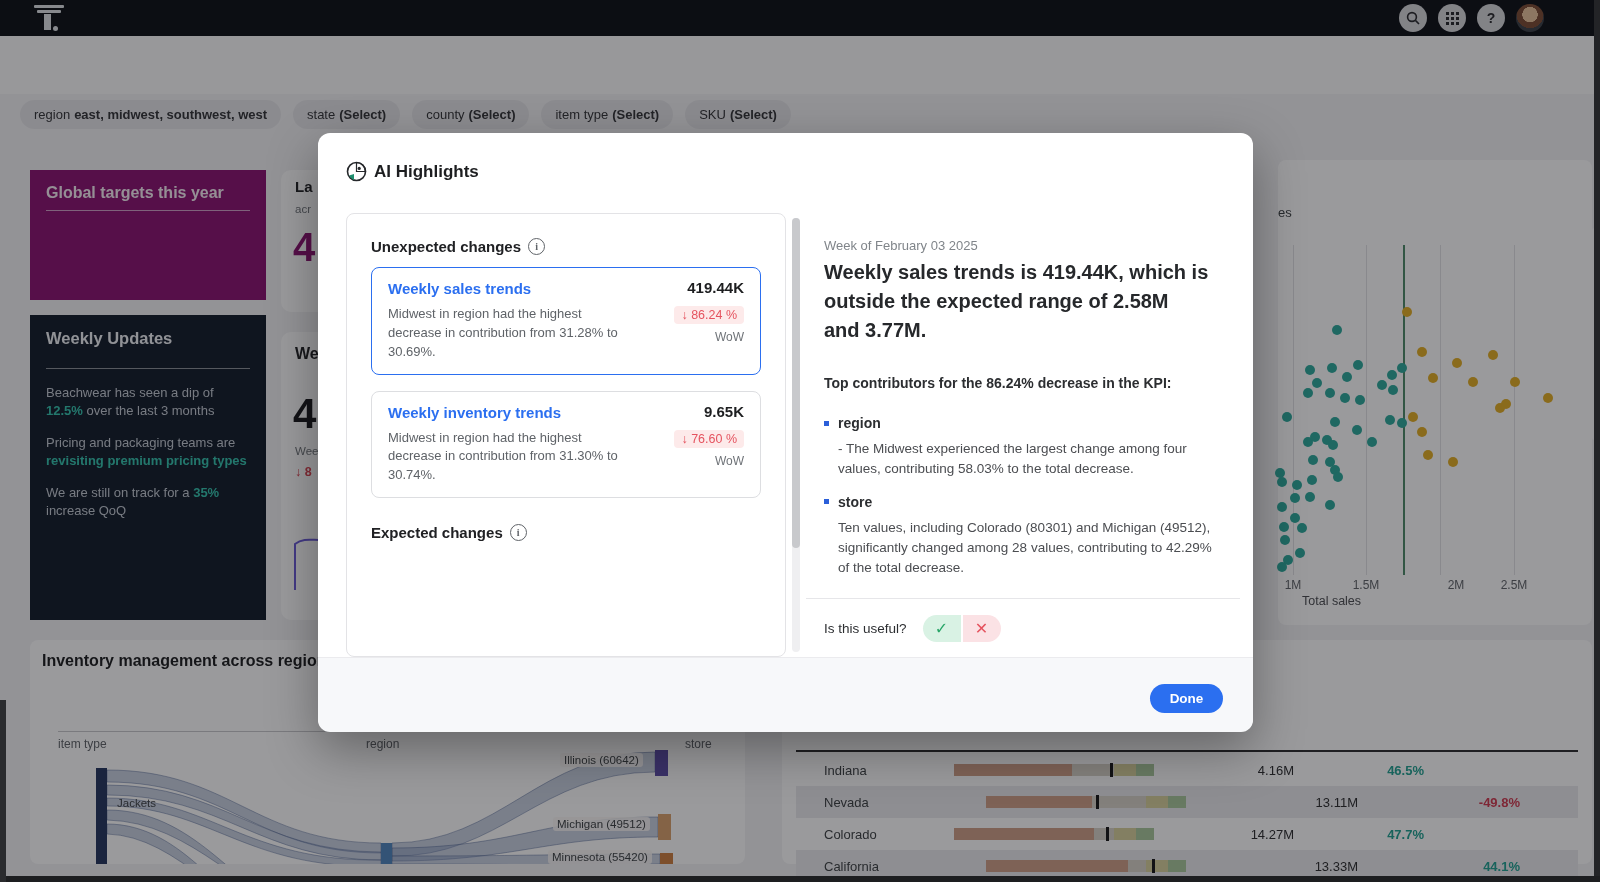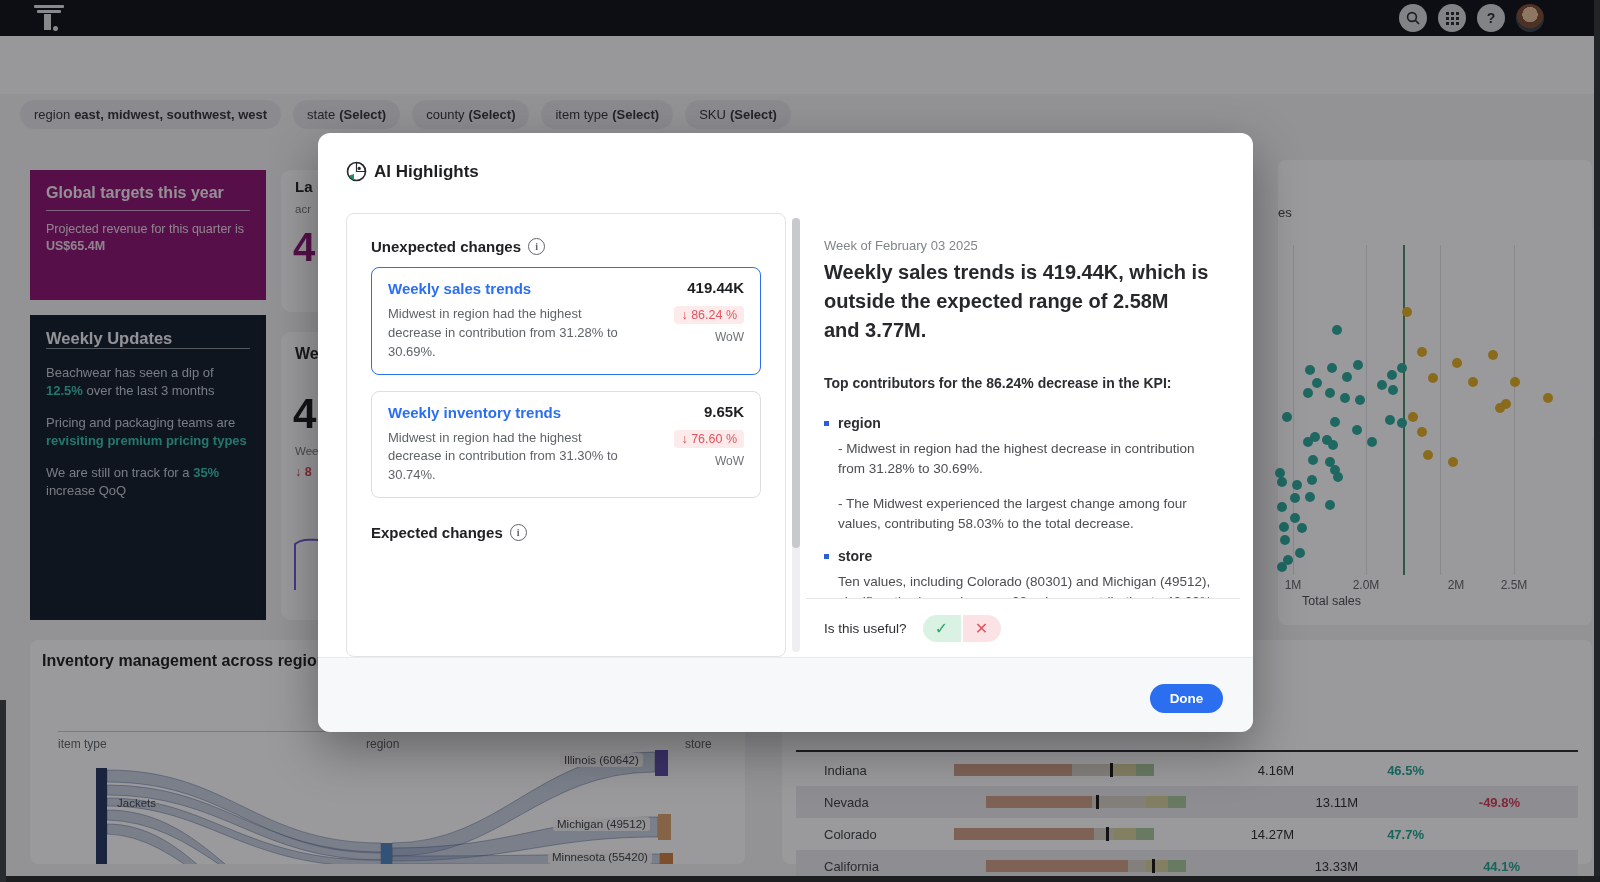--- a/index.html
+++ b/index.html
@@ -33,21 +33,21 @@
   .filters{left:20px;top:100px;display:flex;gap:12px;z-index:2;}
   .chip{height:29px;border-radius:15px;background:#e6e6e9;display:flex;align-items:center;
         padding:0 14px;font-size:13px;color:#313236;white-space:nowrap;}
   .chip b{margin-left:4px;}
   
   .card{position:absolute;background:#fff;border-radius:10px;}
   .gt-card{left:30px;top:170px;width:236px;height:130px;background:#8a1170;padding:14px 16px;box-sizing:border-box;}
   .gt-title{font-size:16px;font-weight:bold;color:#f6ecf3;border-bottom:1px solid rgba(255,255,255,.6);padding-bottom:8px;}
   .gt-body{margin-top:10px;font-size:12.5px;color:#ecd9e7;line-height:1.35;width:200px;}
   .wu-card{left:30px;top:315px;width:236px;height:305px;background:#111a29;padding:14px 16px;box-sizing:border-box;}
-  .wu-title{font-size:16.5px;font-weight:bold;color:#eef1f4;border-bottom:1px solid rgba(255,255,255,.5);padding-bottom:0;}
+  .wu-title{font-size:16.5px;font-weight:bold;color:#eef1f4;border-bottom:1px solid rgba(255,255,255,.5);padding-bottom:20px;}
   .wu-p{margin-top:15px;font-size:13px;color:#c3cad2;line-height:1.35;}
   .wu-p .ac{color:#33c3ad;font-weight:bold;}
   
   .kpi1{left:281px;top:170px;width:230px;height:142px;}
   .kpi2{left:281px;top:332px;width:230px;height:288px;}
   .kpi-l1{left:295px;top:178px;font-size:15px;font-weight:bold;color:#202124;}
   .kpi-l2{left:295px;top:203px;font-size:11.5px;color:#70757a;}
   .kpi-big1{left:293px;top:225px;font-size:40px;font-weight:bold;color:#8a1170;}
   .kpi-t2{left:295px;top:345px;font-size:16px;font-weight:bold;color:#202124;}
   .kpi-big2{left:293px;top:390px;font-size:42px;font-weight:bold;color:#17181a;}
@@ -217,21 +217,20 @@
           <b>(Select)</b>
         </div>
         <div class="chip">
           <span>SKU</span>
           <b>(Select)</b>
         </div>
       </div>
 
     <div class="abs gt-card">
       <div class="gt-title">Global targets this year</div>
-      <div class="gt-body"><span>Projected revenue for this quarter is </span><b>US$65.4M</b></div>
     </div>
 
     <div class="abs wu-card">
       <div class="wu-title">Weekly Updates</div>
       <div id="wu-items">
           <div class="wu-p">Beachwear has seen a dip of <span class="ac">12.5%</span> over the last 3 months</div>
           <div class="wu-p">Pricing and packaging teams are <span class="ac">revisiting premium pricing types</span></div>
           <div class="wu-p">We are still on track for a <span class="ac">35%</span> increase QoQ</div>
         </div>
     </div>
@@ -249,21 +248,21 @@
     <div class="abs kpi-big2">4</div>
     <div class="abs kpi-s2">Wee</div>
     <div class="abs kpi-d2">↓ 8</div>
 
     <div class="card sc-card"></div>
     <div class="abs sc-title">es</div>
     <div id="scatter-layer">
         <div class="abs gridv" style="left: 1293px;"></div>
         <div class="abs sc-tick" style="left: 1293px;">1M</div>
         <div class="abs gridv" style="left: 1366px;"></div>
-        <div class="abs sc-tick" style="left: 1366px;">2.0M</div>
+        <div class="abs sc-tick" style="left: 1366px;">1.5M</div>
         <div class="abs gridv" style="left: 1440px;"></div>
         <div class="abs sc-tick" style="left: 1456px;">2M</div>
         <div class="abs gridv" style="left: 1514px;"></div>
         <div class="abs sc-tick" style="left: 1514px;">2.5M</div>
         <div class="abs refline"></div>
         <div class="dot" style="left: 1332px; top: 325px; background: rgb(43, 169, 155);"></div>
         <div class="dot" style="left: 1305px; top: 365px; background: rgb(43, 169, 155);"></div>
         <div class="dot" style="left: 1327px; top: 363px; background: rgb(43, 169, 155);"></div>
         <div class="dot" style="left: 1353px; top: 360px; background: rgb(43, 169, 155);"></div>
         <div class="dot" style="left: 1312px; top: 378px; background: rgb(43, 169, 155);"></div>
@@ -449,21 +448,20 @@
 
     <div class="abs panelR">
       <div class="r-week">Week of February 03 2025</div>
       <div class="r-head">Weekly sales trends is 419.44K, which is outside the expected range of 2.58M and 3.77M.</div>
       <div class="r-contrib">Top contributors for the 86.24% decrease in the KPI:</div>
       <div class="r-bullets" id="r-bullets">
           <div class="r-term">
             <span class="sq"></span>
             <span>region</span>
           </div>
-          <div class="r-line">- Midwest in region had the highest decrease in contribution from 31.28% to 30.69%.</div>
           <div class="r-line">- The Midwest experienced the largest change among four values, contributing 58.03% to the total decrease.</div>
           <div class="r-term">
             <span class="sq"></span>
             <span>store</span>
           </div>
           <div class="r-line">Ten values, including Colorado (80301) and Michigan (49512), significantly changed among 28 values, contributing to 42.29% of the total decrease.</div>
         </div>
       <div class="fb-bar">
         <span class="fb-q">Is this useful?</span>
         <span style="display:flex;">

